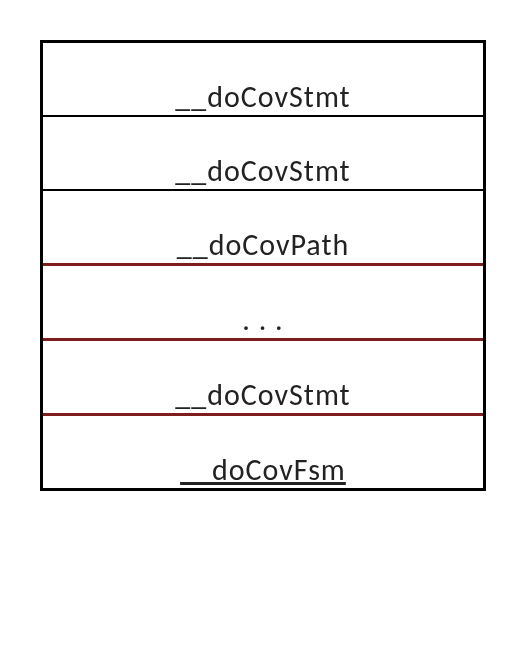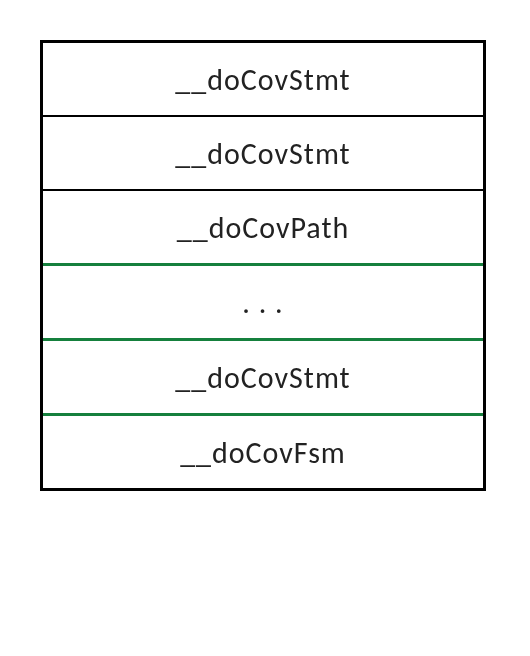--- a/index.html
+++ b/index.html
@@ -9,31 +9,32 @@
       background: #fff;
     }
     .stack {
       width: 440px;
       border: 3px solid #000;
     }
     .cell {
       border-bottom: 2px solid #000;
       height: 72px;
       display: flex;
-      align-items: center;
+      align-items: flex-end;
       justify-content: center;
       font-size: 30px;
       letter-spacing: 1px;
       color: #222;
     }
     .cell:last-child {
       border-bottom: none;
+      text-decoration: underline;
     }
     .cell.thick {
-      border-bottom: 3px solid #15803d;
+      border-bottom: 3px solid #7f1d1d;
     }
   </style>
 </head>
 <body>
 
 <div class="stack">
   <div class="cell">
     <span>__doCovStmt</span>
   </div>
   <div class="cell">

